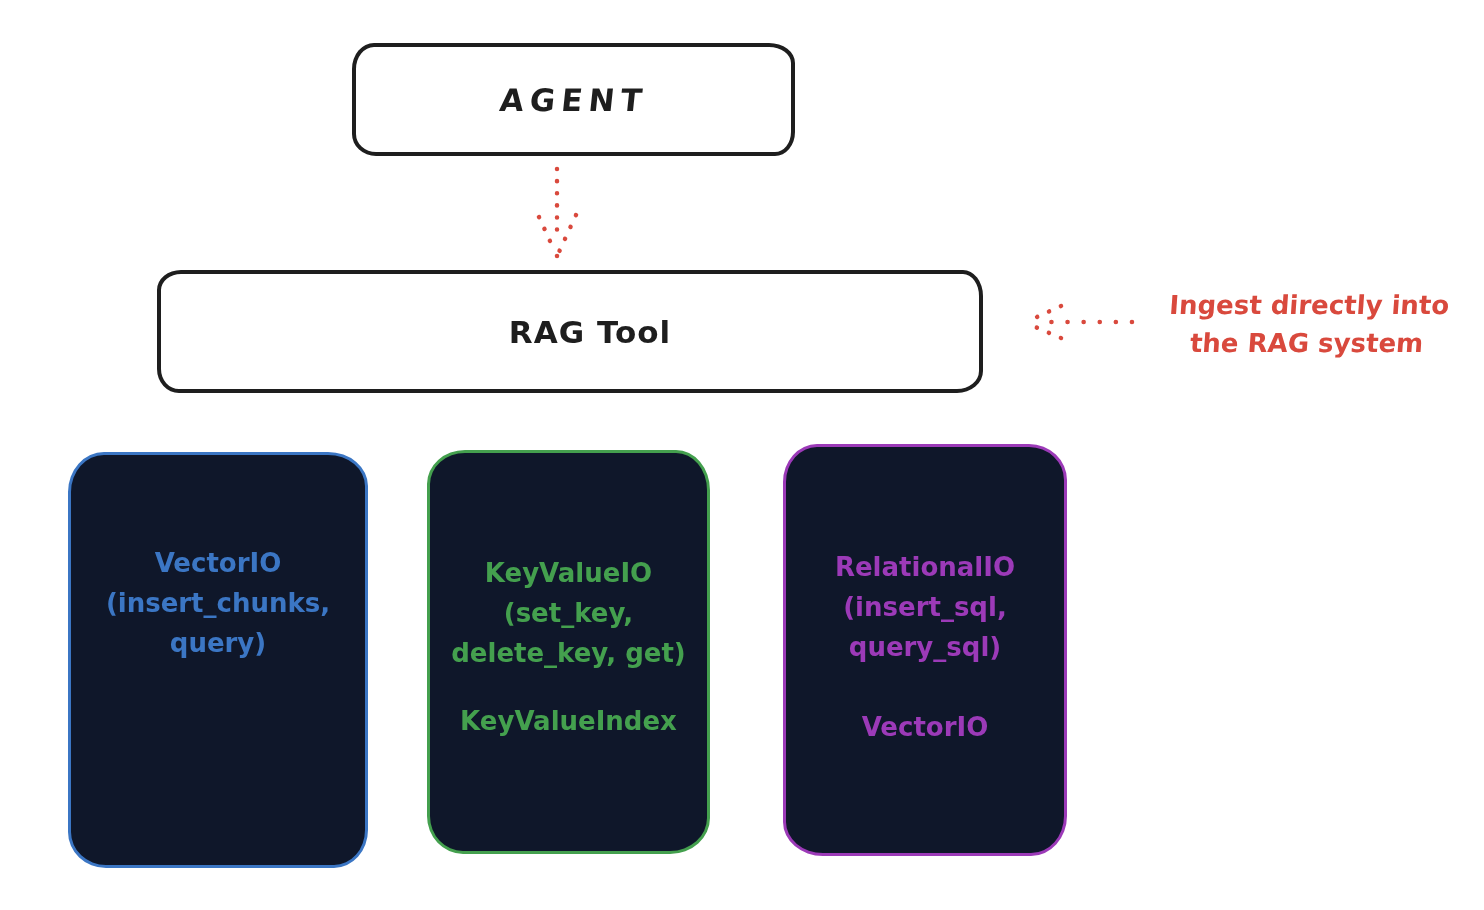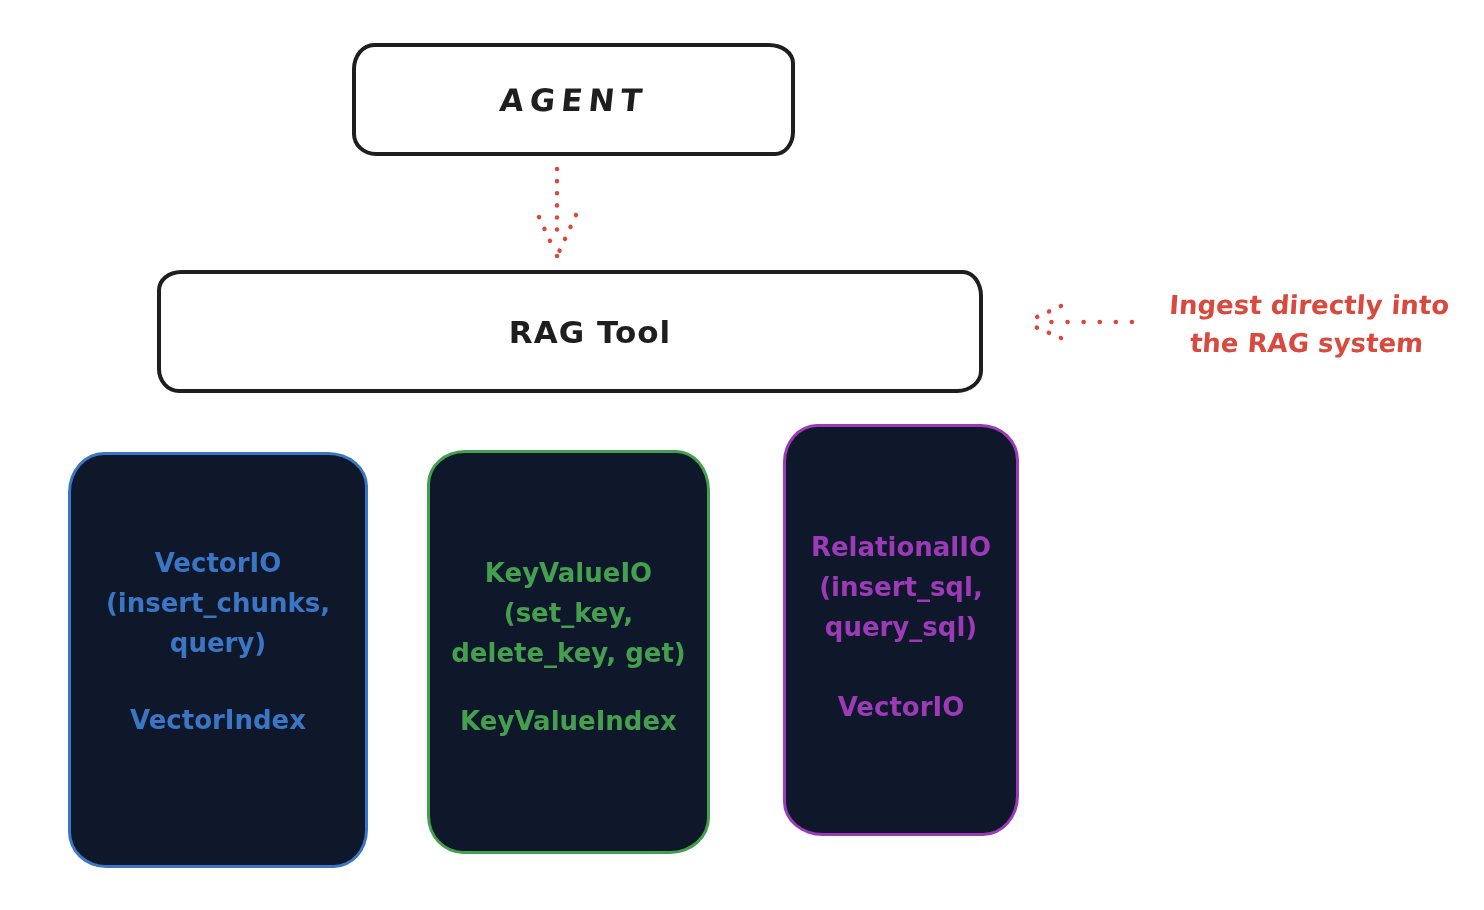--- a/index.html
+++ b/index.html
@@ -103,22 +103,22 @@
   .card-green {
     left: 427px; top: 450px;
     width: 283px; height: 404px;
     border-color: var(--color-green, #44a04e);
     color: var(--color-green, #44a04e);
     border-radius: 38px 34px 40px 36px / 34px 40px 36px 38px;
   }
   .card-green .card-title { padding-top: 100px; }
   .card-green .card-index { margin-top: 28px; }
   .card-purple {
-    left: 783px; top: 424px;
-    width: 236px; height: 412px;
+    left: 783px; top: 444px;
+    width: 284px; height: 412px;
     border-color: var(--color-purple, #9c3ab8);
     color: var(--color-purple, #9c3ab8);
     border-radius: 34px 38px 36px 40px / 38px 36px 40px 34px;
   }
   .card-purple .card-title { padding-top: 100px; }
   .card-purple .card-index { margin-top: 40px; }
 </style>
 </head>
 <body>
 
@@ -150,21 +150,20 @@
     <div>Ingest directly into</div>
     <div>the RAG system</div>
   </div>
 
   <div class="card card-blue">
     <div class="card-title">
       <div class="card-line">VectorIO</div>
       <div class="card-line">(insert_chunks,</div>
       <div class="card-line">query)</div>
     </div>
-    <div class="card-index">VectorIndex</div>
   </div>
 
   <div class="card card-green">
     <div class="card-title">
       <div class="card-line">KeyValueIO</div>
       <div class="card-line">(set_key,</div>
       <div class="card-line">delete_key, get)</div>
     </div>
     <div class="card-index">KeyValueIndex</div>
   </div>

